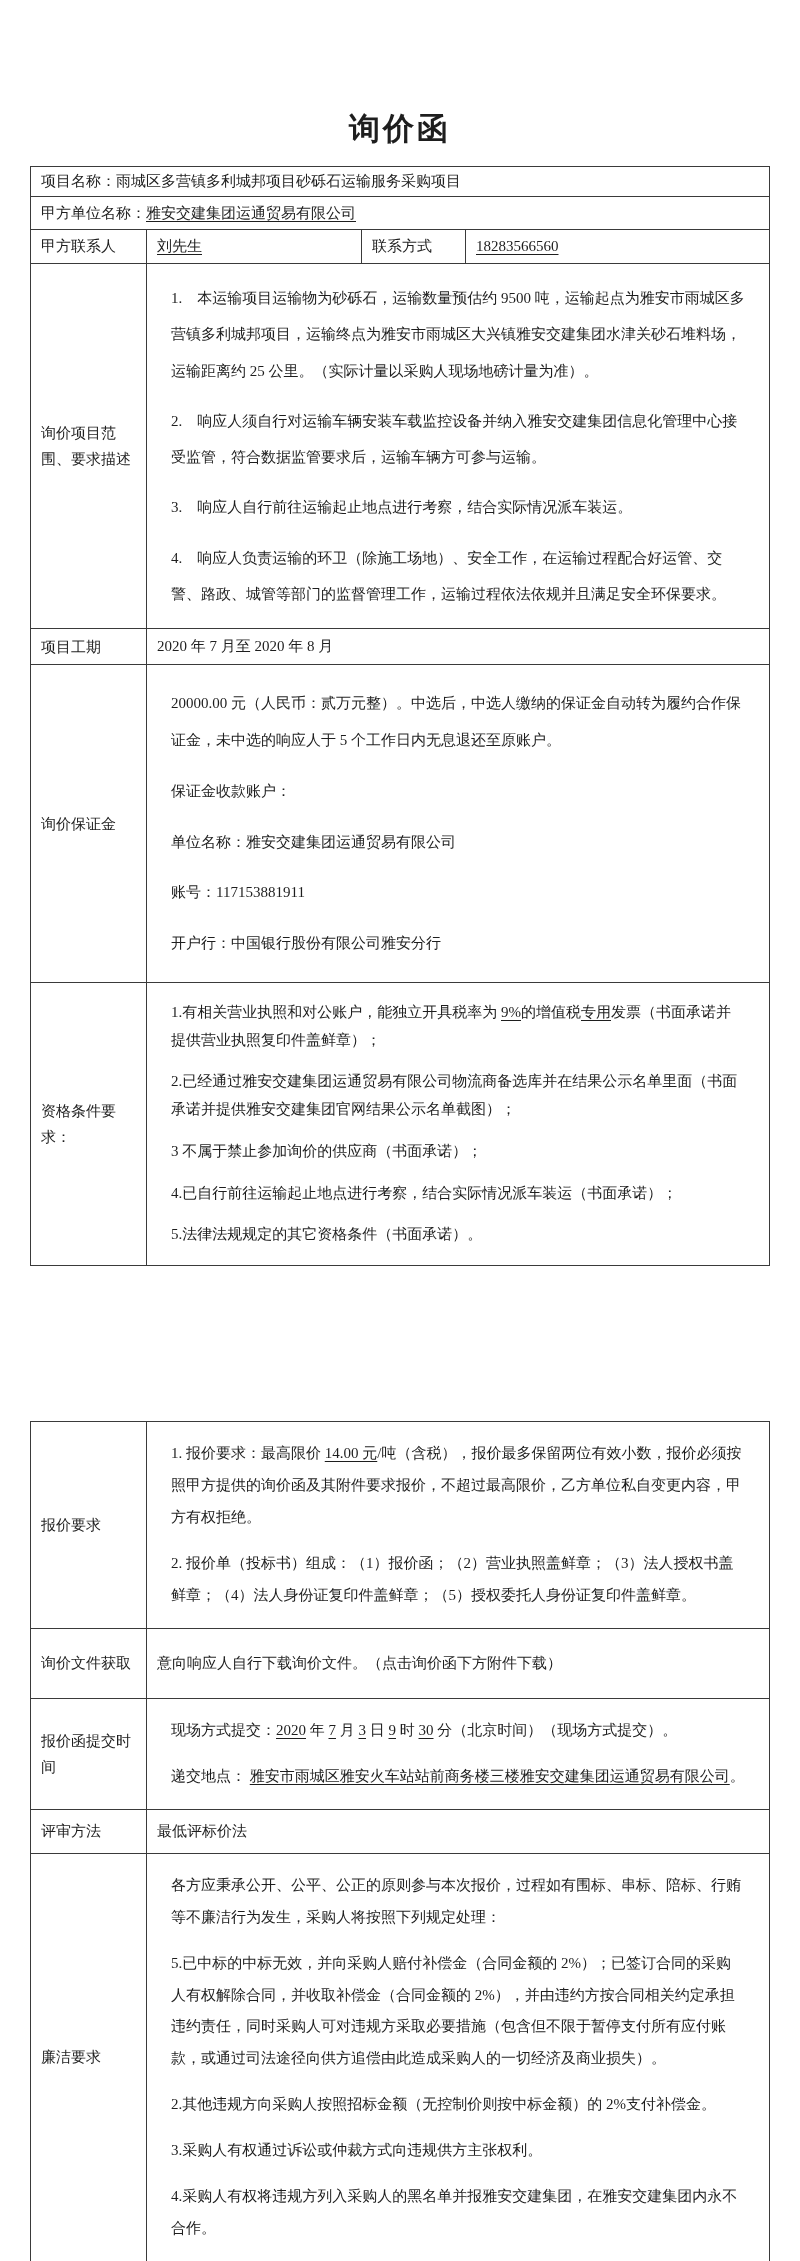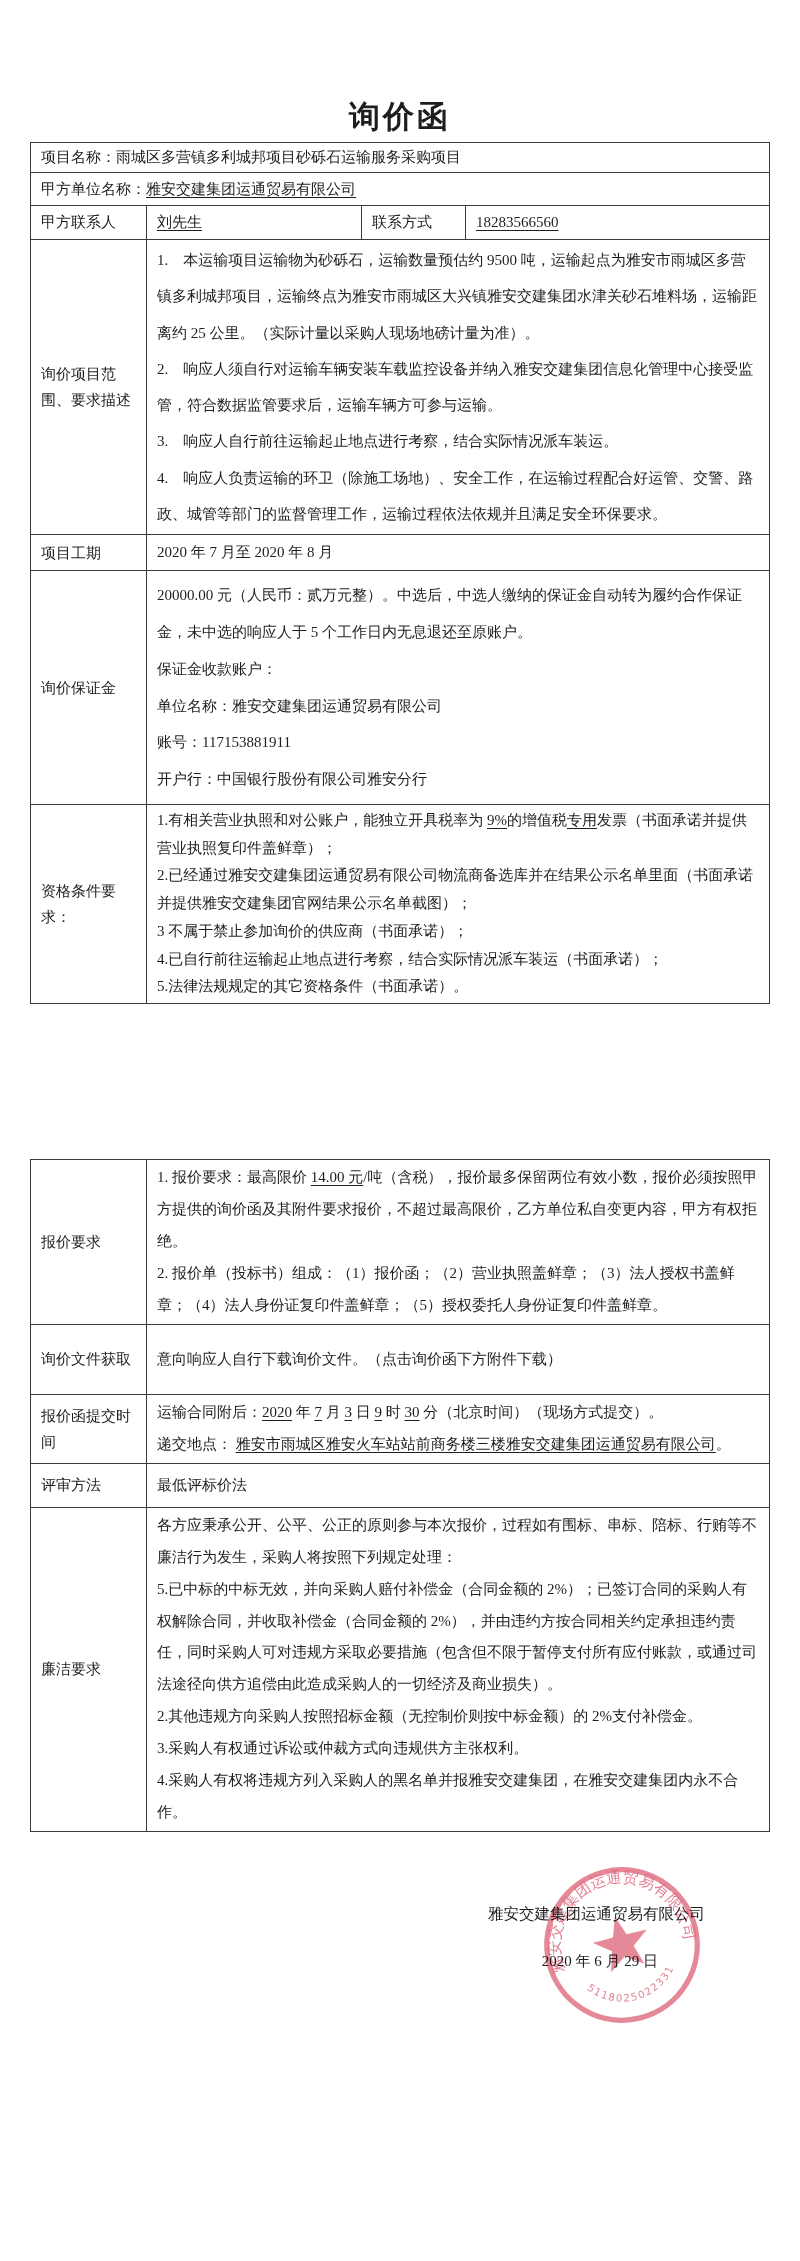--- a/index.html
+++ b/index.html
@@ -1,29 +1,29 @@
 <!DOCTYPE html>
 <html><head>
 <meta charset="utf-8">
 <style>
   html,body{margin:0;padding:0;background:#ffffff;}
   body{width:800px;height:2261px;overflow:hidden;}
   .page{position:relative;width:800px;height:2261px;background:#fff;
         font-family:"Liberation Serif","DejaVu Serif",serif;color:#1e1e1e;}
-  .doc-title{margin:4px;padding-top:92px;text-align:center;font-size:31px;
+  .doc-title{margin:16px;padding-top:92px;text-align:center;font-size:31px;
         font-weight:bold;letter-spacing:3px;}
   .intro{width:724px;margin:16px auto 10px;font-size:15.5px;line-height:1.78;
         text-indent:2em;text-align:justify;}
   .u{text-decoration:underline;text-underline-offset:3px;}
   table.doc{border-collapse:collapse;width:740px;margin:0 auto;table-layout:fixed;
         font-size:15px;}
   table.doc td{border:1.6px solid #3a3a3a;padding:2px 10px;vertical-align:middle;
         word-break:break-all;}
   td.label{padding:4px 8px;line-height:1.75;}
-  td.multi p{margin:0;}
+  td.multi p{margin:14px;}
   .lh242{line-height:2.42;}
   .lh245{line-height:2.45;padding-top:6px !important;padding-bottom:6px !important;}
   .lh185{line-height:1.85;}
   .lh185 p{margin:3px 0;}
   .t2 td.multi{line-height:2.13;}
   .t2{margin-top:155px !important;}
   tr.h30{height:30px;} tr.h33{height:33px;} tr.h34{height:34px;}
   tr.h36{height:36px;} tr.h44{height:44px;} tr.h70{height:70px;}
   .signature{position:relative;margin-top:46px;padding-top:26px;height:210px;}
   .sig-company{text-align:right;padding-right:95px;font-size:15.5px;position:relative;z-index:2;}
@@ -109,21 +109,21 @@
             <p><span>2. 报价单（投标书）组成：（1）报价函；（2）营业执照盖鲜章；（3）法人授权书盖鲜章；（4）法人身份证复印件盖鲜章；（5）授权委托人身份证复印件盖鲜章。</span></p>
           </td>
     </tr>
     <tr class="h70">
       <td class="label">询价文件获取</td>
       <td>意向响应人自行下载询价文件。（点击询价函下方附件下载）</td>
     </tr>
     <tr>
       <td class="label">报价函提交时间</td>
       <td class="multi">
-            <p><span>运输合同附后：</span><span class="u">2020</span><span> 年 </span><span class="u">7</span><span> 月 </span><span class="u">3</span><span> 日 </span><span class="u">9</span><span> 时 </span><span class="u">30</span><span> 分（北京时间）（现场方式提交）。</span></p>
+            <p><span>现场方式提交：</span><span class="u">2020</span><span> 年 </span><span class="u">7</span><span> 月 </span><span class="u">3</span><span> 日 </span><span class="u">9</span><span> 时 </span><span class="u">30</span><span> 分（北京时间）（现场方式提交）。</span></p>
             <p><span>递交地点： </span><span class="u">雅安市雨城区雅安火车站站前商务楼三楼雅安交建集团运通贸易有限公司</span><span>。</span></p>
           </td>
     </tr>
     <tr class="h44">
       <td class="label">评审方法</td>
       <td>最低评标价法</td>
     </tr>
     <tr>
       <td class="label">廉洁要求</td>
       <td class="multi">

